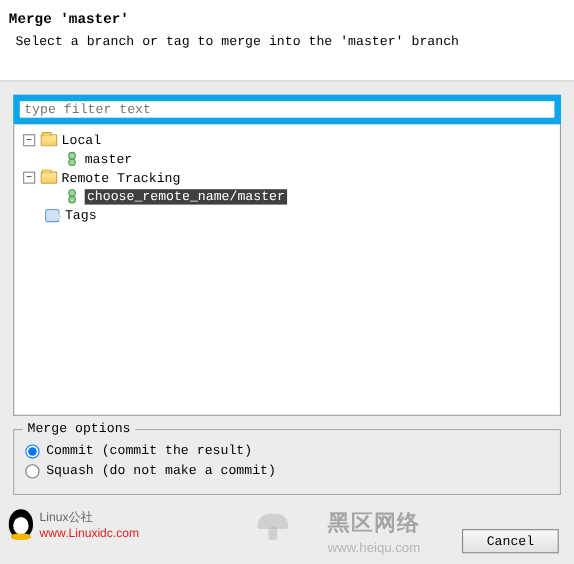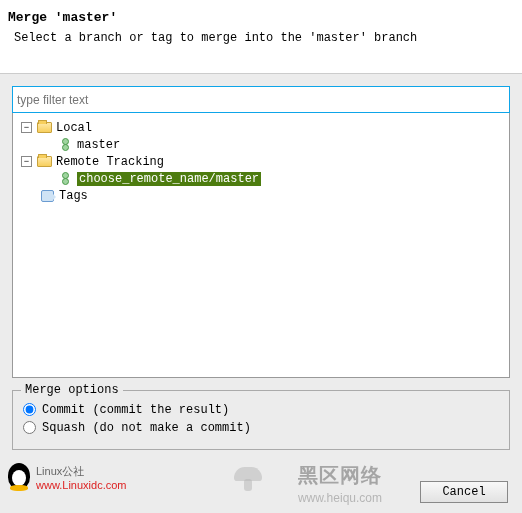--- a/index.html
+++ b/index.html
@@ -27,23 +27,23 @@
   .subtitle {
     font-size: 12px;
     padding-left: 6px;
   }
   .content-wrap {
     padding: 12px;
   }
   .filter {
     width: 100%;
     height: 27px;
-    border: 1px solid #0ea5e9;
+    border: 6px solid #0ea5e9;
     padding: 2px 4px;
-    font-family: Liberation Sans, sans-serif;
+    font-family: Liberation Mono, monospace;
     font-size: 12px;
     color: #888;
     background: #fff;
   }
   .tree-panel {
     background: #fff;
     border: 1px solid #999;
     border-top: none;
     height: 265px;
     padding: 6px 4px;
@@ -96,42 +96,42 @@
     content:"";position:absolute;width:5px;height:5px;border-radius:50%;
     background:#9fd49f;border:1px solid #4a9a4a;
   }
   .branch-ic::before{top:0;left:3px;}
   .branch-ic::after{bottom:0;left:3px;}
   .tags-ic{
     width:13px;height:12px;background:#cfe3f5;border:1px solid #6a9bd1;border-radius:2px;position:relative;
   }
   .tags-ic::after{content:"";position:absolute;right:-3px;top:2px;width:0;height:0;border-top:4px solid transparent;border-bottom:4px solid transparent;border-left:4px solid #cfe3f5;}
   .sel {
-    background: #4d7c0f;
+    background: #404040;
     color: #fff;
     padding: 0 2px;
   }
   .fieldset {
     margin-top: 12px;
     border: 1px solid #aaa;
     padding: 8px 10px 10px 10px;
     position: relative;
   }
   .legend {
     position: absolute;
     top: -8px;
     left: 8px;
     background: #ececec;
     padding: 0 4px;
     font-size: 12px;
     text-align: center;
   }
   .radio-row {
     display: flex;
-    align-items: flex-start;
+    align-items: flex-end;
     margin: 4px 0;
   }
   .radio-row input { margin: 0 6px 0 0; }
   .btn-bar {
     position: absolute;
     bottom: 10px;
     right: 14px;
     display: flex;
     gap: 8px;
   }

